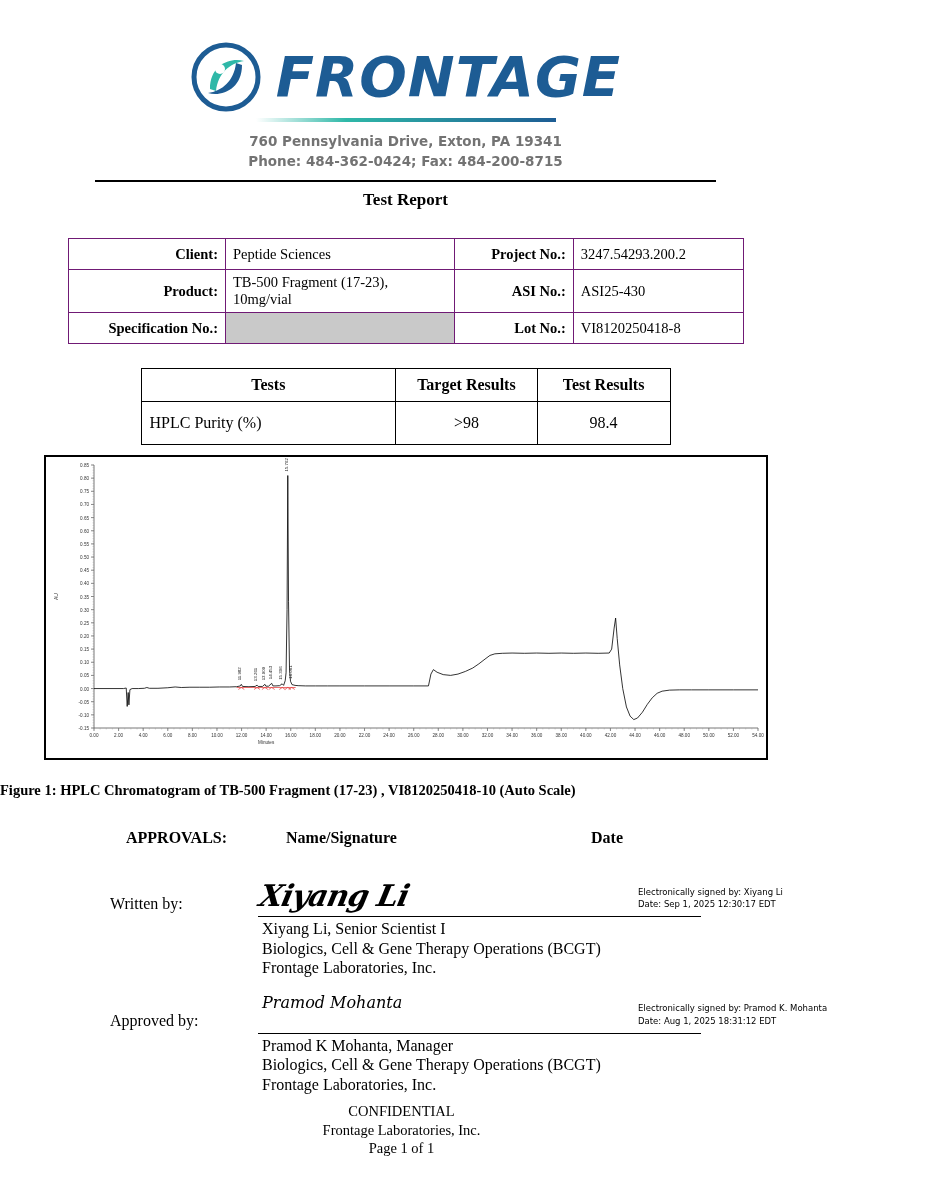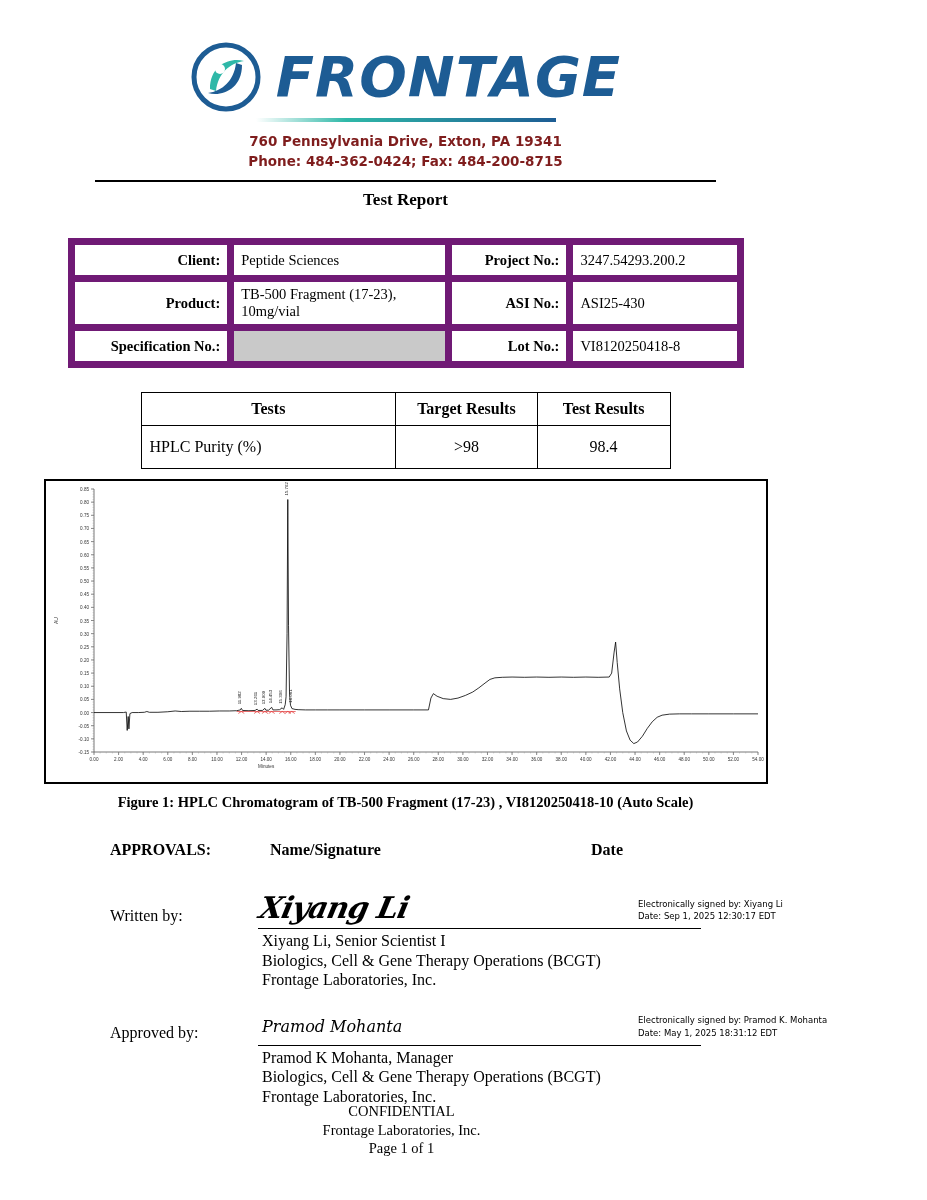--- a/index.html
+++ b/index.html
@@ -8,62 +8,62 @@
 
   
   .header{padding-top:38px;text-align:center;}
   .logo-row{display:flex;align-items:center;justify-content:center;gap:14px;height:78px;}
   .logo-mark{width:72px;height:72px;position:relative;flex:0 0 auto;}
   .logo-word{font-family:"DejaVu Sans",sans-serif;font-weight:bold;font-style:italic;
     font-size:56px;letter-spacing:1px;color:#1d5c94;line-height:1;}
   .logo-underline{width:300px;height:4px;margin:2px auto 0 auto;
     background:linear-gradient(to right,#ffffff,#2fb8a8 30%,#1d5c94);}
   .addr{font-family:"DejaVu Sans",sans-serif;font-weight:bold;font-size:13.5px;
-    color:#7f1d1d;line-height:1.45;margin-top:10px;}
+    color:#737373;line-height:1.45;margin-top:10px;}
   .hr-top{border:none;border-top:2px solid #000;margin:9px 95px 0 95px;}
 
   .doc-title{text-align:center;font-weight:bold;font-size:17px;margin-top:8px;}
 
   
   table{border-collapse:collapse;}
   .info-table{margin:28px auto 0 auto;width:676px;border:1.5px solid #000;font-size:14.5px;}
-  .info-table td{border:7px solid #701a75;padding:4px 7px;height:22px;vertical-align:middle;}
+  .info-table td{border:1px solid #701a75;padding:4px 7px;height:22px;vertical-align:middle;}
   .info-table .lab{text-align:right;font-weight:bold;white-space:nowrap;}
   .c-lab{width:150px;} .c-val{width:250px;} .c-lab2{width:110px;} .c-val2{width:166px;}
   .greyed{background:#c9c9c9;}
 
   
   .res-table{margin:24px auto 0 auto;width:530px;border:1.5px solid #000;font-size:16px;}
   .res-table th,.res-table td{border:1px solid #000;padding:4px 8px;vertical-align:middle;}
   .res-table th{font-weight:bold;text-align:center;height:24px;}
   .res-table td.test{text-align:left;line-height:1.15;height:34px;}
   .res-table td.num{text-align:center;}
   .w-test{width:268px;} .w-tgt{width:136px;} .w-res{width:126px;}
 
   
   .chrom-wrap{margin:10px auto 0 auto;width:724px;border:2px solid #000;background:#fff;
     position:relative;height:305px;box-sizing:border-box;}
   .chrom-wrap svg{display:block;}
-  .fig-cap{text-align:center;font-weight:bold;font-size:14.5px;margin-top:10px;}
+  .fig-cap{text-align:left;font-weight:bold;font-size:14.5px;margin-top:22px;}
 
   
   .approvals{margin-top:30px;padding:0 110px;position:relative;}
-  .appr-head{display:flex;font-weight:bold;font-size:16px;}
+  .appr-head{display:flex;font-weight:bold;font-size:16px;margin-left:16px;}
   .appr-head .h1{width:160px;}
   .appr-head .h2{flex:1;}
   .appr-head .h3{width:110px;text-align:left;}
 
   .sig-block{margin-top:22px;position:relative;}
   .sig-row{display:flex;align-items:flex-end;min-height:46px;}
   .sig-label{width:148px;font-size:16px;padding-bottom:2px;}
   .sig-area{flex:1;position:relative;height:46px;}
   .sig-script{font-family:"DejaVu Serif",serif;font-style:italic;}
   .sig1{font-size:30px;font-weight:bold;letter-spacing:-1px;position:absolute;left:2px;bottom:2px;
         transform:skewX(-12deg);}
-  .sig2{font-size:16px;position:absolute;left:4px;bottom:8px;}
+  .sig2{font-size:16px;position:absolute;left:4px;bottom:20px;}
   .estamp{position:absolute;left:380px;bottom:4px;font-family:"DejaVu Sans",sans-serif;
     font-size:8.5px;line-height:1.5;white-space:nowrap;}
   .sig-line{border:none;border-top:1.5px solid #000;margin:1px 0 0 148px;}
   .sig-names{margin-left:152px;font-size:16px;line-height:1.22;padding-top:2px;}
 
   
   .footer{position:absolute;left:0;right:8px;bottom:42px;text-align:center;font-size:14.5px;line-height:1.28;}
 </style>
 </head>
 <body>
@@ -494,21 +494,21 @@
       </div>
     </div>
 
     <div class="sig-block" style="margin-top:8px;">
       <div class="sig-row">
         <div class="sig-label">Approved by:</div>
         <div class="sig-area">
           <div class="sig-script sig2">Pramod Mohanta</div>
           <div class="estamp">
             <div>Electronically signed by: Pramod K. Mohanta</div>
-            <div>Date: May 1, 2025 18:31:12 EDT</div>
+            <div>Date: Aug 1, 2025 18:31:12 EDT</div>
           </div>
         </div>
       </div>
       <hr class="sig-line">
       <div class="sig-names">
         <div>Pramod K Mohanta, Manager</div>
         <div>Biologics, Cell &amp; Gene Therapy Operations (BCGT)</div>
         <div>Frontage Laboratories, Inc.</div>
       </div>
     </div>

